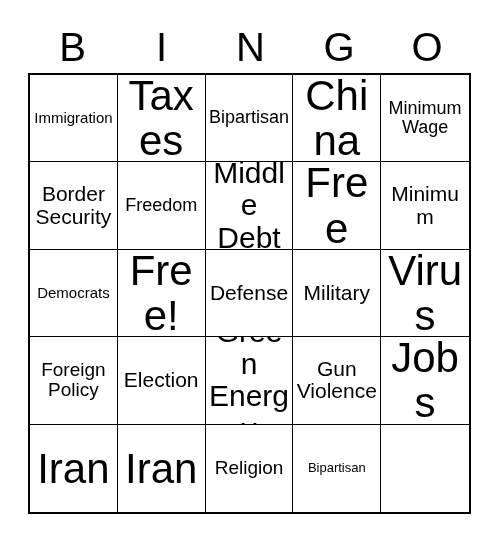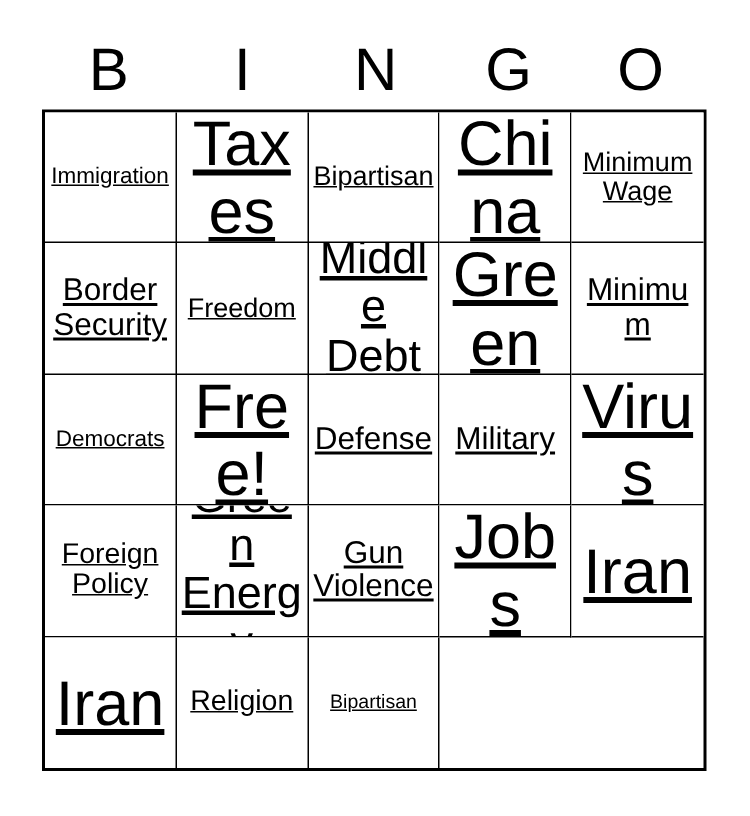--- a/index.html
+++ b/index.html
@@ -61,21 +61,20 @@
     box-sizing: border-box;
     border-right: 1px solid #000;
     border-bottom: 1px solid #000;
     display: flex;
     align-items: center;
     justify-content: center;
     text-align: center;
     padding: 1px 2px;
     background: #ffffff;
     overflow: hidden;
-    text-decoration: underline;
   }
   .cell:nth-child(5n) { border-right: none; }
   .cell:nth-child(n+21) { border-bottom: none; }
   .cell-text {
     display: block;
     width: 100%;
     line-height: 1.08;
     word-wrap: break-word;
   }
   
@@ -121,21 +120,21 @@
     <div class="cell">
         <span class="cell-text fs-l">Border Security</span>
       </div>
     <div class="cell">
         <span class="cell-text fs-m">Freedom</span>
       </div>
     <div class="cell">
         <span class="cell-text fs-xxl">Middle Debt</span>
       </div>
     <div class="cell">
-        <span class="cell-text fs-huge">Green</span>
+        <span class="cell-text fs-huge">Free</span>
       </div>
 
     <div class="cell">
         <span class="cell-text fs-l">Minimum</span>
       </div>
     <div class="cell">
         <span class="cell-text fs-s">Democrats</span>
       </div>
     <div class="cell">
         <span class="cell-text fs-huge">Free!</span>
@@ -145,20 +144,23 @@
       </div>
     <div class="cell">
         <span class="cell-text fs-l">Military</span>
       </div>
 
     <div class="cell">
         <span class="cell-text fs-huge">Virus</span>
       </div>
     <div class="cell">
         <span class="cell-text fs-xl">Foreign Policy</span>
+      </div>
+    <div class="cell">
+        <span class="cell-text fs-l">Election</span>
       </div>
     <div class="cell">
         <span class="cell-text fs-xxl">Green Energy</span>
       </div>
     <div class="cell">
         <span class="cell-text fs-l">Gun Violence</span>
       </div>
 
     <div class="cell">
         <span class="cell-text fs-huge">Jobs</span>

